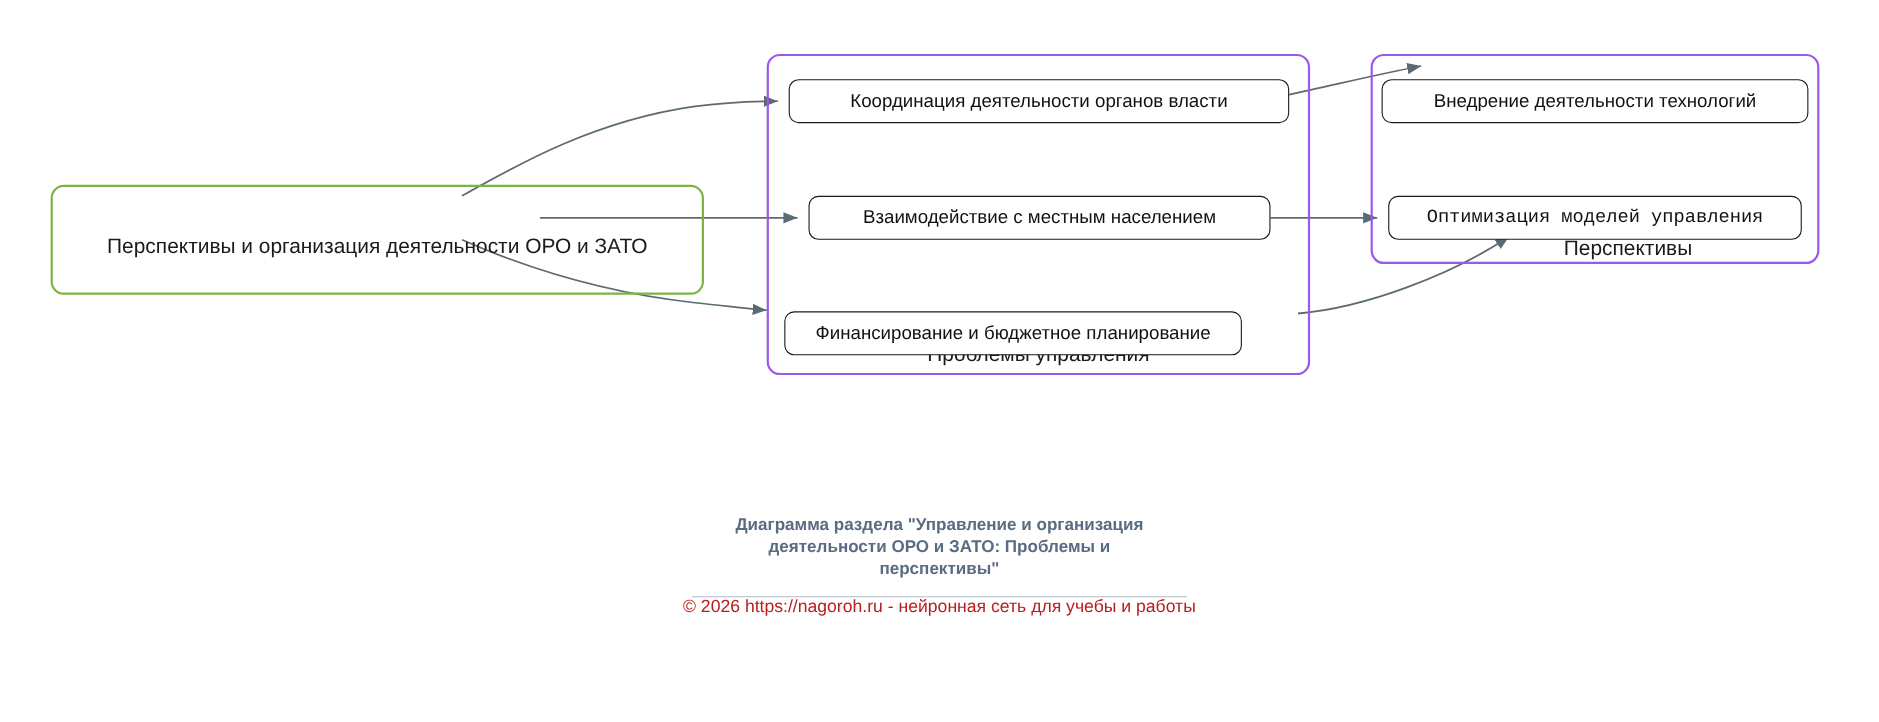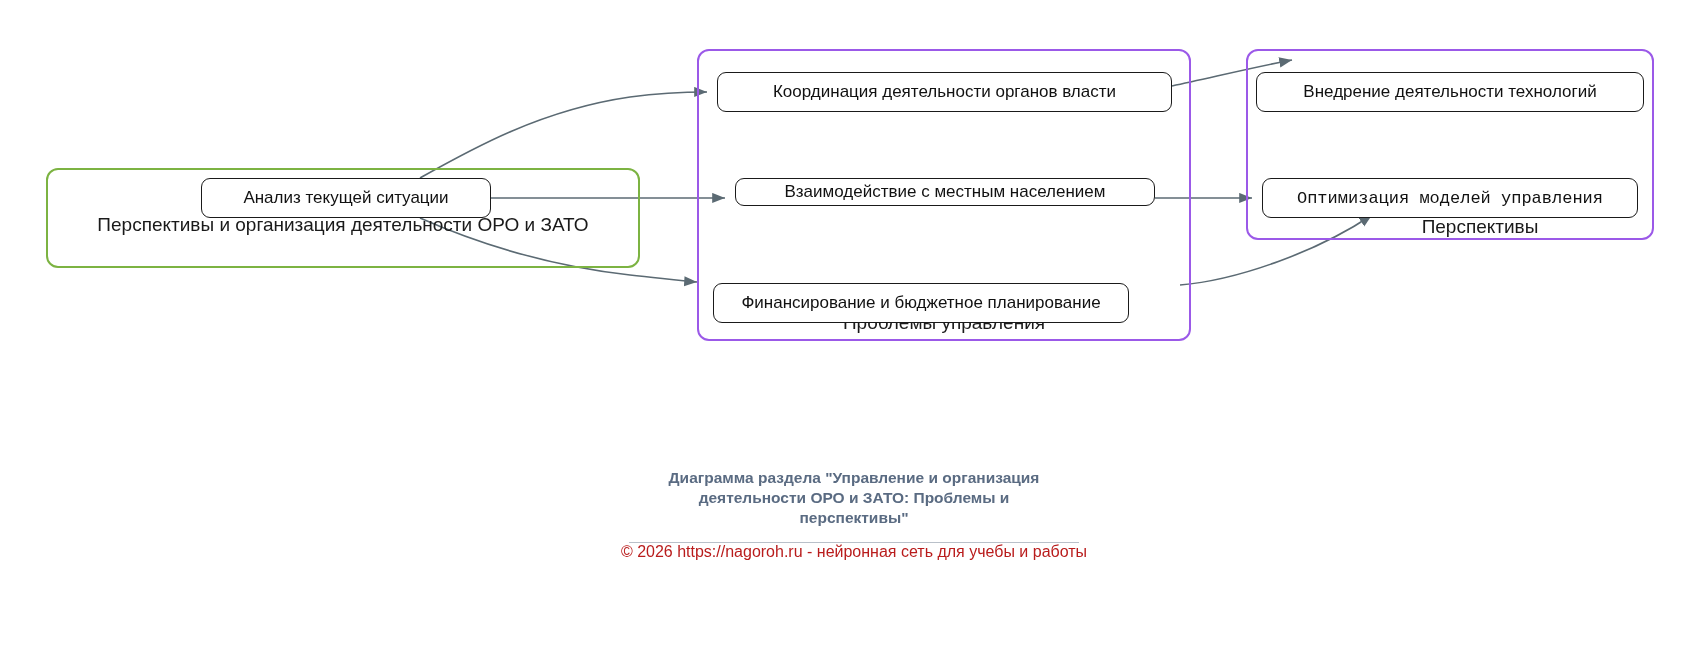--- a/index.html
+++ b/index.html
@@ -101,29 +101,26 @@
 
   <div class="cluster" style="left:46px; top:168px; width:594px; height:100px; border:2px solid #7cb342;"></div>
   <div class="cluster-label" style="left:48px; top:214px; width:590px;">Перспективы и организация деятельности ОРО и ЗАТО</div>
 
   <div class="cluster" style="left:697px; top:49px; width:494px; height:292px; border:2px solid #9b59e8;"></div>
   <div class="cluster-label" style="left:697px; top:312px; width:494px;">Проблемы управления</div>
 
   <div class="cluster" style="left:1246px; top:49px; width:408px; height:191px; border:2px solid #9b59e8;"></div>
   <div class="cluster-label" style="left:1246px; top:216px; width:468px;">Перспективы</div>
 
-  <div class="node" style="left:201px; top:178px; width:290px; height:40px;">
-    <span>Анализ текущей ситуации</span>
-  </div>
 
   <div class="node" style="left:717px; top:72px; width:455px; height:40px;">
     <span>Координация деятельности органов власти</span>
   </div>
 
-  <div class="node" style="left:735px; top:178px; width:420px; height:28px;">
+  <div class="node" style="left:735px; top:178px; width:420px; height:40px;">
     <span>Взаимодействие с местным населением</span>
   </div>
 
   <div class="node" style="left:713px; top:283px; width:416px; height:40px;">
     <span>Финансирование и бюджетное планирование</span>
   </div>
 
   <div class="node" style="left:1256px; top:72px; width:388px; height:40px;">
     <span>Внедрение деятельности технологий</span>
   </div>

